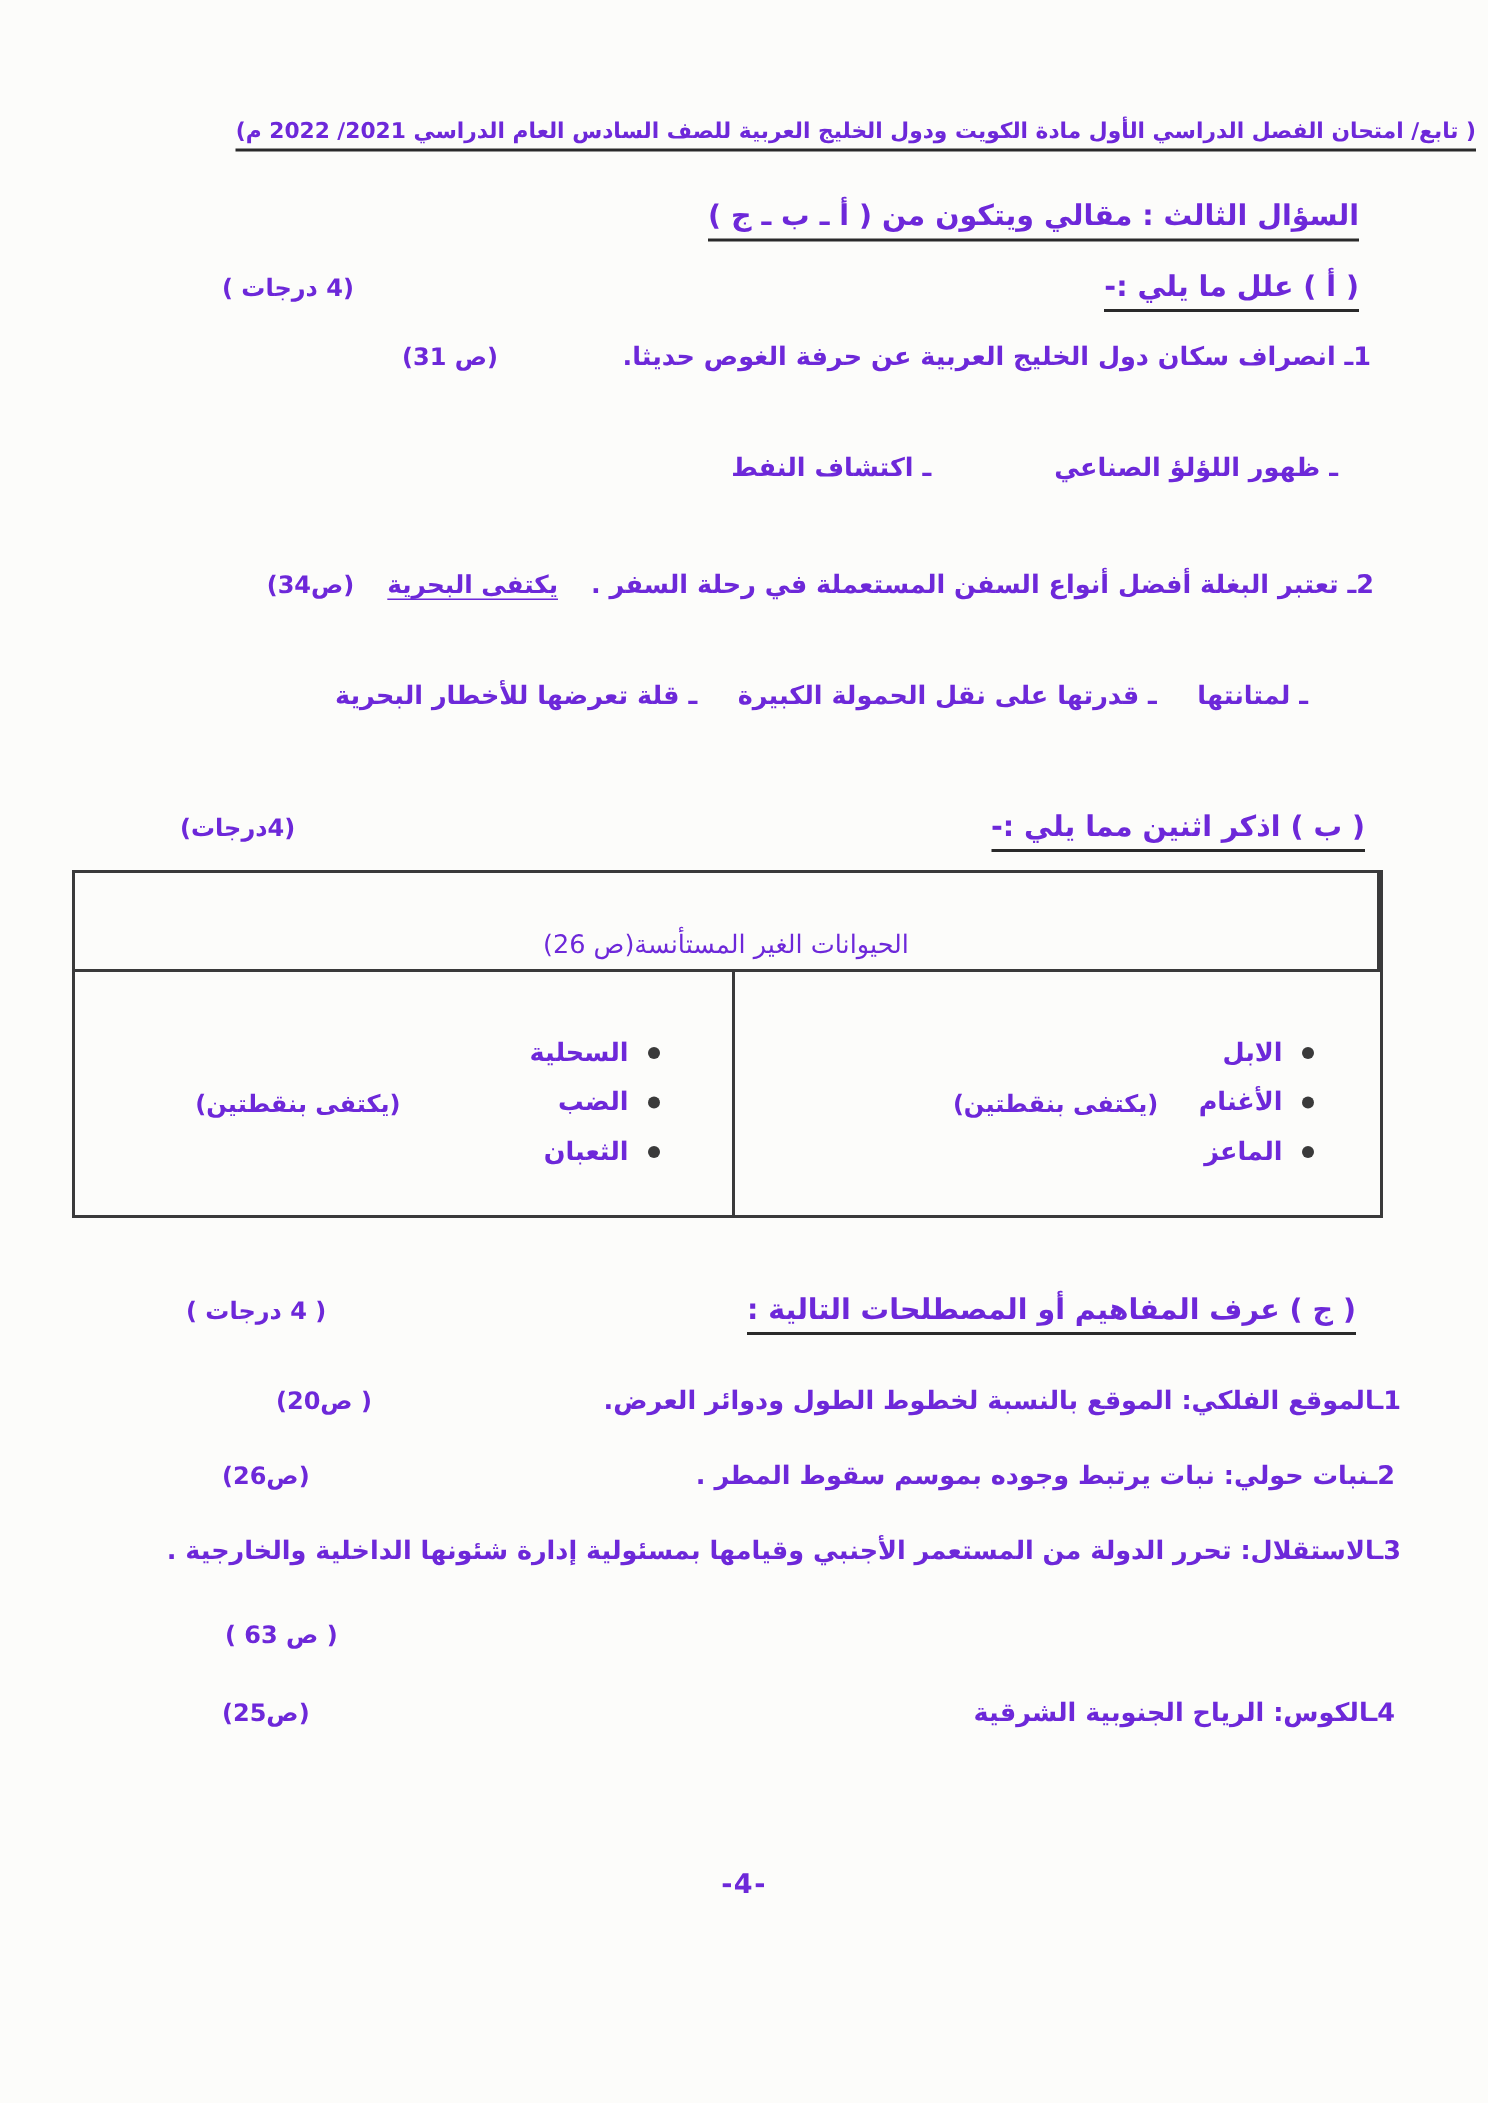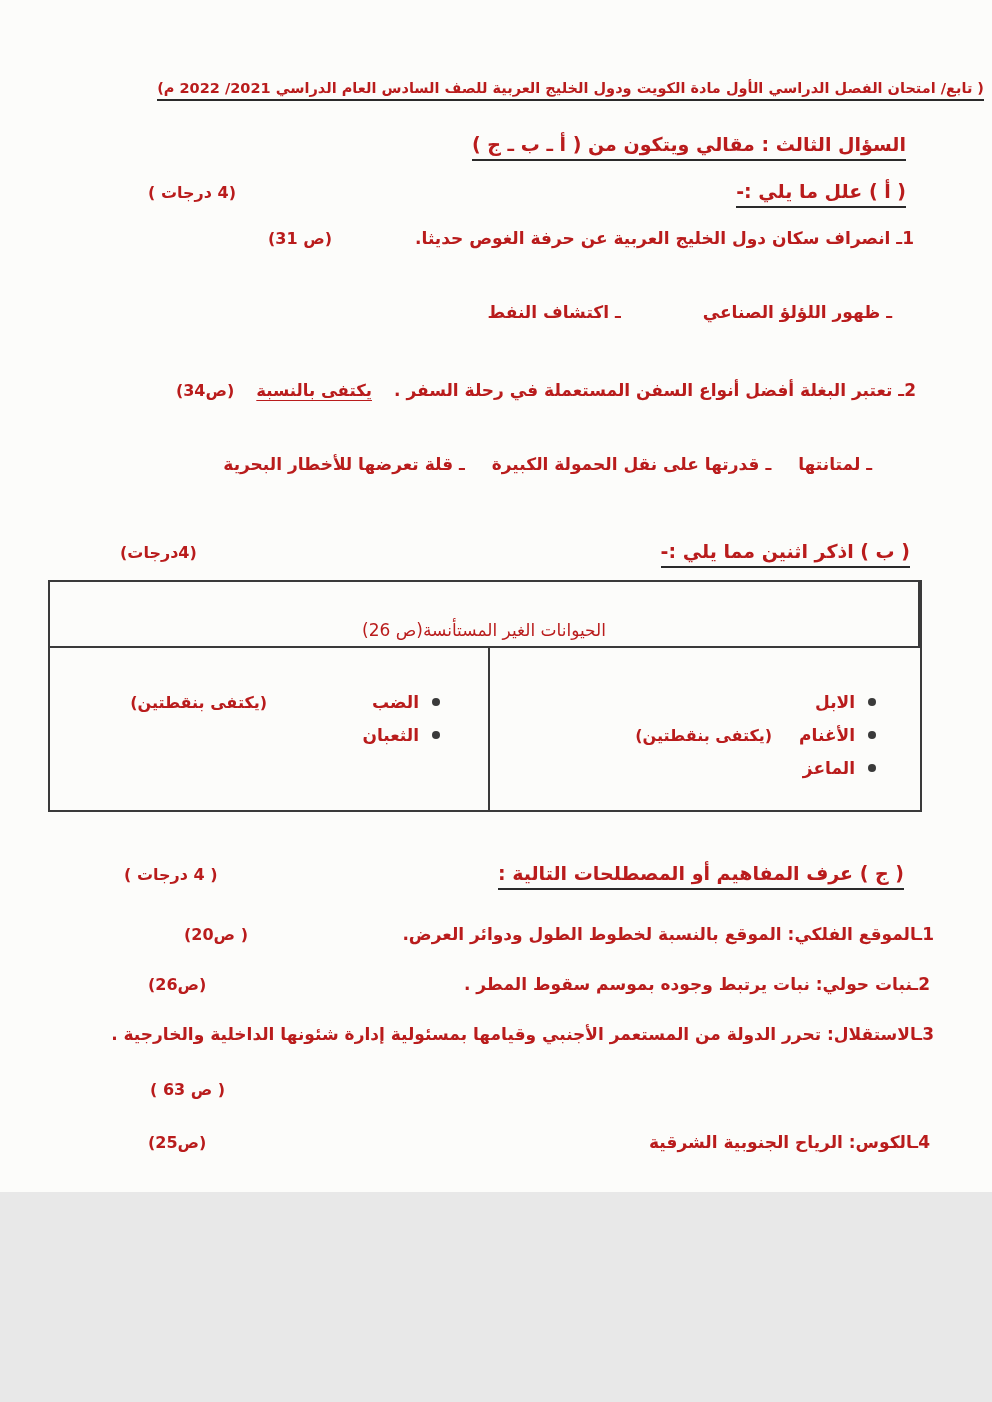--- a/index.html
+++ b/index.html
@@ -4,23 +4,23 @@
 <style>
   * { box-sizing: border-box; margin: 0; padding: 0; }
   html, body { width: 992px; }
   body {
     font-family: "DejaVu Sans", sans-serif;
     background: #e8e8e8;
   }
   .page {
     position: relative;
     width: 992px;
-    height: 1192px;
+    height: 1402px;
     background: #fcfcfa;
-    color: #b91c1c;
+    color: #6d28d9;
     direction: rtl;
     overflow: hidden;
   }
   .row {
     position: absolute;
     left: 0;
     right: 0;
     display: flex;
     direction: rtl;
     align-items: baseline;
@@ -142,21 +142,21 @@
     <span class="pref">(ص 31)</span>
   </div>
 
   <div class="row" style="top:302px; padding-right:100px; gap:82px;">
     <span class="body-t">ـ ظهور اللؤلؤ الصناعي</span>
     <span class="body-t">ـ اكتشاف النفط</span>
   </div>
 
   <div class="row" style="top:380px; padding-right:76px; gap:22px;">
     <span class="body-t">2ـ تعتبر البغلة أفضل أنواع السفن المستعملة في رحلة السفر .</span>
-    <span class="note-u">يكتفى بالنسبة</span>
+    <span class="note-u">يكتفى البحرية</span>
     <span class="pref">(ص34)</span>
   </div>
 
   <div class="row" style="top:454px; padding-right:120px; gap:27px;">
     <span class="body-t">ـ لمتانتها</span>
     <span class="body-t">ـ قدرتها على نقل الحمولة الكبيرة</span>
     <span class="body-t">ـ قلة تعرضها للأخطار البحرية</span>
   </div>
 
   <div class="row between" style="top:540px; padding-right:82px; padding-left:120px;">
@@ -180,20 +180,24 @@
           <span class="inote near">(يكتفى بنقطتين)</span>
         </div>
         <div class="li">
           <span class="dot"></span>
           <span>الماعز</span>
         </div>
       </div>
       <div class="cell cell-l">
         <div class="li">
           <span class="dot"></span>
+          <span>السحلية</span>
+        </div>
+        <div class="li">
+          <span class="dot"></span>
           <span>الضب</span>
           <span class="inote far">(يكتفى بنقطتين)</span>
         </div>
         <div class="li">
           <span class="dot"></span>
           <span>الثعبان</span>
         </div>
       </div>
     </div>
   </div>

